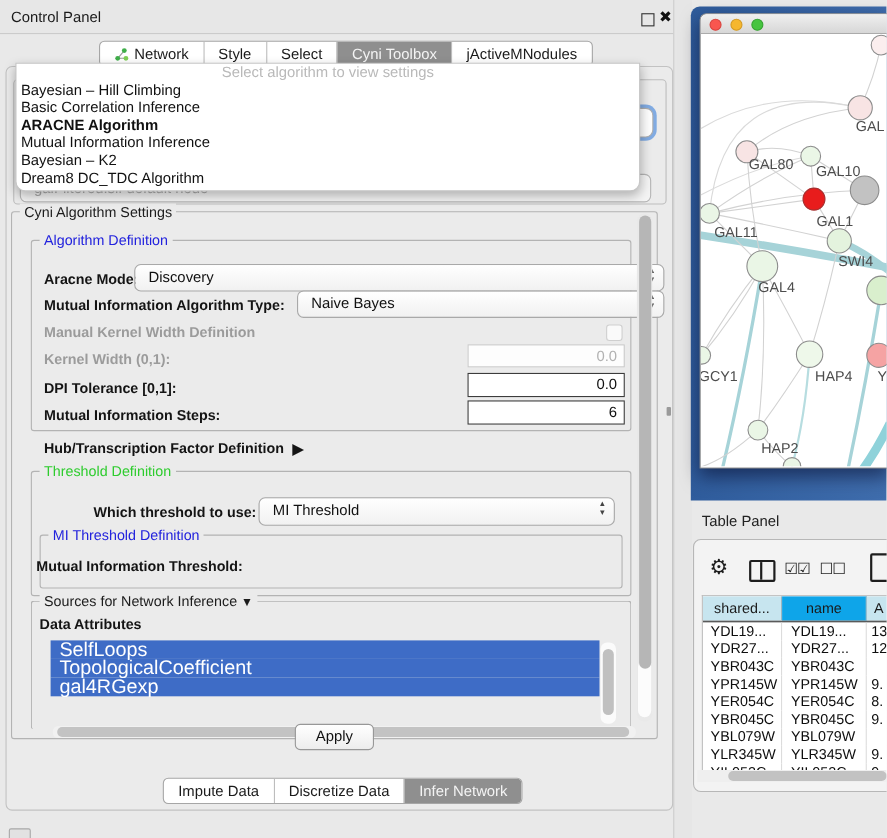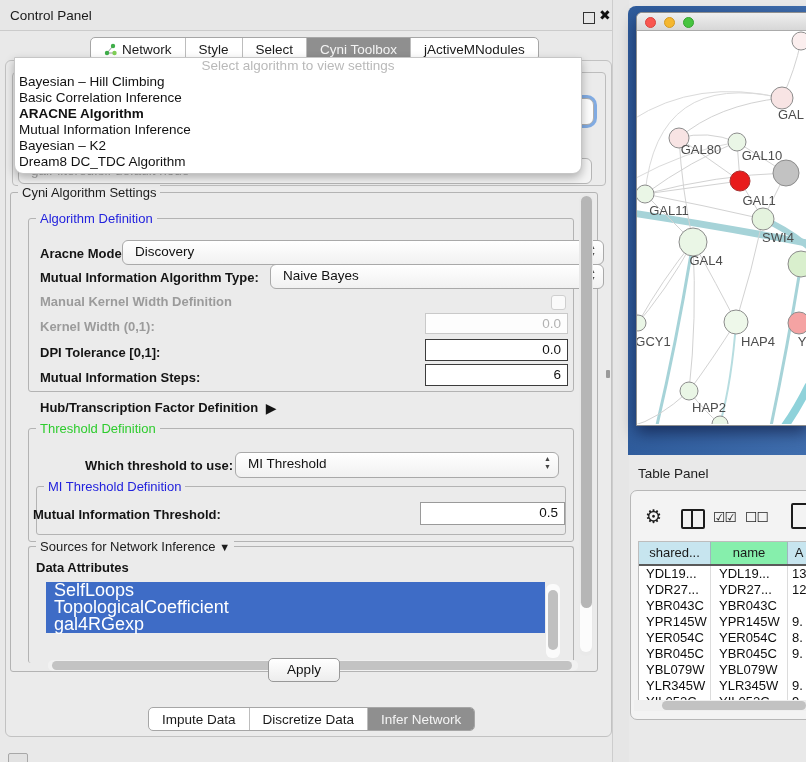--- a/index.html
+++ b/index.html
@@ -94,21 +94,21 @@
   #doc-icon{left:160px;top:12px;width:18px;height:22px;border:2px solid #1d1d1d;border-radius:2px;background:#f3f3f3;}
 
   #data-table{left:638px;top:541px;width:172px;height:161px;overflow:hidden;background:#fff;border-left:1px solid #bdbdbd;border-top:1px solid #bdbdbd;}
   .trow{display:flex;height:16px;line-height:16px;font-size:13px;color:#0e0e0e;background:#fff;}
   .trow .c1{width:72px;padding-left:7px;box-sizing:border-box;border-right:1px solid #dcdcdc;white-space:nowrap;overflow:hidden;}
   .trow .c2{width:77px;padding-left:8px;box-sizing:border-box;border-right:1px solid #dcdcdc;white-space:nowrap;overflow:hidden;}
   .trow .c3{flex:1;padding-left:4px;white-space:nowrap;overflow:hidden;}
   #thead{display:flex;height:22px;line-height:22px;border-bottom:2px solid #5a5a5a;font-size:13px;color:#1a1a1a;}
   #thead .hc{text-align:center;box-sizing:border-box;border-right:1px solid #9fb6bf;}
   #thead .hc.blue{background:#c7e5ef;}
-  #thead .hc.gray{background:#86efac;}
+  #thead .hc.gray{background:#0ea5e9;}
   #tbl-hscroll-track{left:634px;top:700px;width:172px;height:11px;background:#efefef;}
   #tbl-hscroll{left:662px;top:701px;width:144px;height:9px;background:#c2c2c2;border-radius:4.5px;}
 </style>
 </head>
 <body>
 
 <div id="root">
 
   <div class="abs" id="titlebar">
     <div class="abs" id="title-text">Control Panel</div>
@@ -222,23 +222,20 @@
     <span class="arrows">
         <span>▲</span>
         <span>▼</span>
       </span>
   </div>
 
   <div class="abs group" style="left:36px;top:486px;width:528px;height:47px;text-decoration:underline;">
     <span class="gtitle t-blue">MI Threshold Definition</span>
   </div>
   <div class="abs lbl" style="left:33px;top:507px;">Mutual Information Threshold:</div>
-  <div class="abs field" style="left:420px;top:502px;width:145px;height:23px;border-width:1px;border-color:#9a9a9a;">
-    <span>0.5</span>
-  </div>
 
   <div class="abs group" style="left:28px;top:546px;width:544px;height:116px;border-bottom:none;">
     <span class="gtitle"><span>Sources for Network Inference</span>
       <span style="font-size:11px;">▼</span></span>
   </div>
   <div class="abs lbl" style="left:36px;top:560px;">Data Attributes</div>
   <div class="abs" id="attr-list">
       <div class="attr-item">SelfLoops</div>
       <div class="attr-item">TopologicalCoefficient</div>
       <div class="attr-item">gal4RGexp</div>

